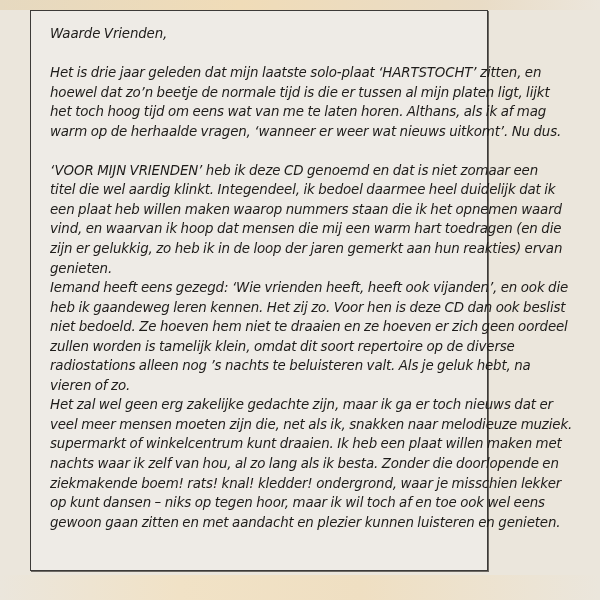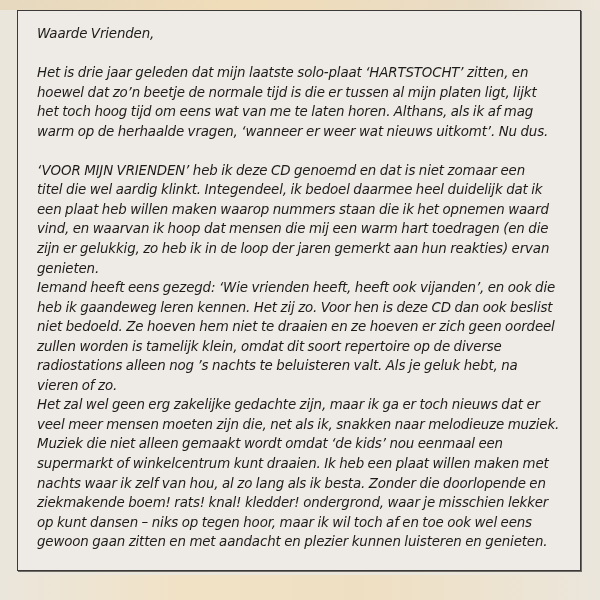--- a/index.html
+++ b/index.html
@@ -12,22 +12,22 @@
     .top-band {
       position: absolute; left: 0; top: 0; width: 600px; height: 10px;
       background: linear-gradient(90deg, #e6d9c0, #f0dcb8 40%, #e9dcc6 80%, #ece6dc);
     }
     .bottom-band {
       position: absolute; left: 0; top: 575px; width: 600px; height: 25px;
       background: linear-gradient(90deg, #ebe6dc, #f1e2c6 30%, #efdfc2 60%, #ebe6dc);
     }
     .letter-box {
       position: absolute;
-      left: 17px; top: 10px;
-      width: 564px; height: 561px;
+      left: 30px; top: 10px;
+      width: 458px; height: 561px;
       border: 1px solid #3c3a38;
       box-shadow: 1px 1px 0 #6e6a64;
       background: #eeebe6;
       box-sizing: border-box;
     }
     .letter-text {
       position: absolute;
       left: 19px; top: 13px;
       width: 540px;
       font-style: italic;
@@ -72,21 +72,20 @@
       <div class="line">heb ik gaandeweg leren kennen. Het zij zo. Voor hen is deze CD dan ook beslist</div>
       <div class="line">niet bedoeld. Ze hoeven hem niet te draaien en ze hoeven er zich geen oordeel</div>
       <div class="line">zullen worden is tamelijk klein, omdat dit soort repertoire op de diverse</div>
       <div class="line">radiostations alleen nog ’s nachts te beluisteren valt. Als je geluk hebt, na</div>
       <div class="line">vieren of zo.</div>
     </div>
 
     <div>
       <div class="line">Het zal wel geen erg zakelijke gedachte zijn, maar ik ga er toch nieuws dat er</div>
       <div class="line">veel meer mensen moeten zijn die, net als ik, snakken naar melodieuze muziek.</div>
-      <div class="line">Muziek die niet alleen gemaakt wordt omdat ‘de kids’ nou eenmaal een</div>
       <div class="line">supermarkt of winkelcentrum kunt draaien. Ik heb een plaat willen maken met</div>
       <div class="line">nachts waar ik zelf van hou, al zo lang als ik besta. Zonder die doorlopende en</div>
       <div class="line">ziekmakende boem! rats! knal! kledder! ondergrond, waar je misschien lekker</div>
       <div class="line">op kunt dansen – niks op tegen hoor, maar ik wil toch af en toe ook wel eens</div>
       <div class="line">gewoon gaan zitten en met aandacht en plezier kunnen luisteren en genieten.</div>
     </div>
   </div>
 </div>
 
 <div class="bottom-band"></div>

